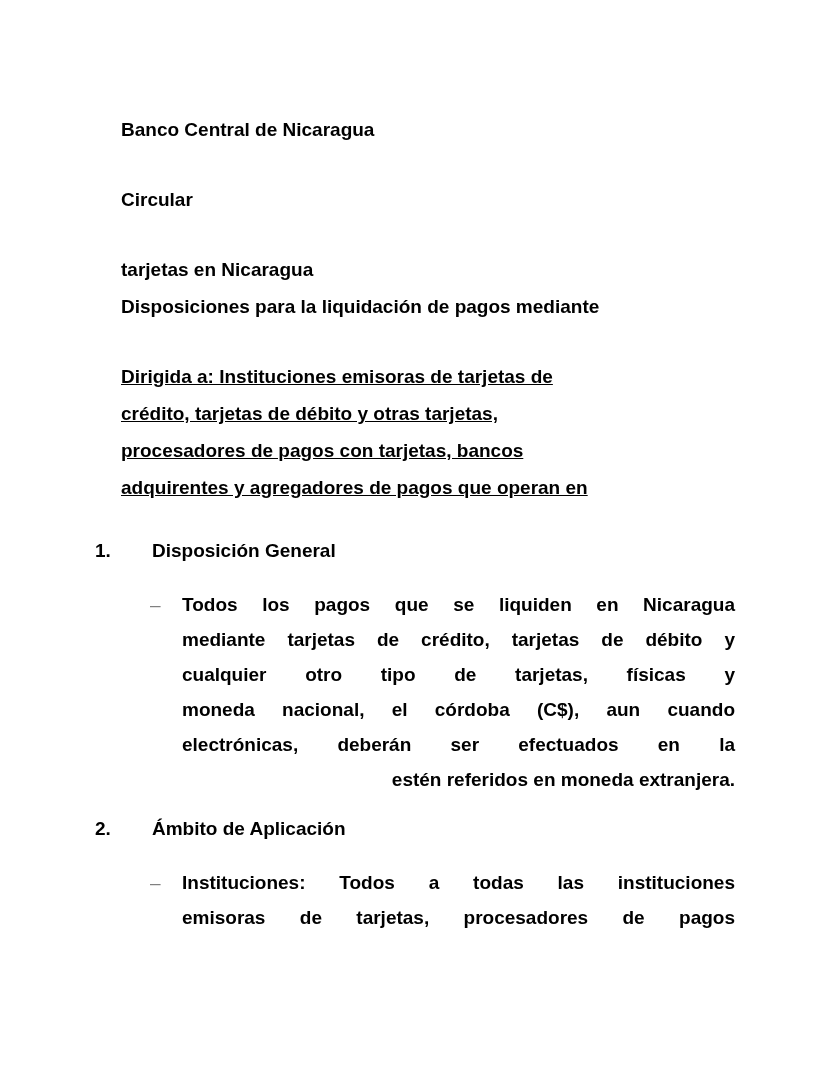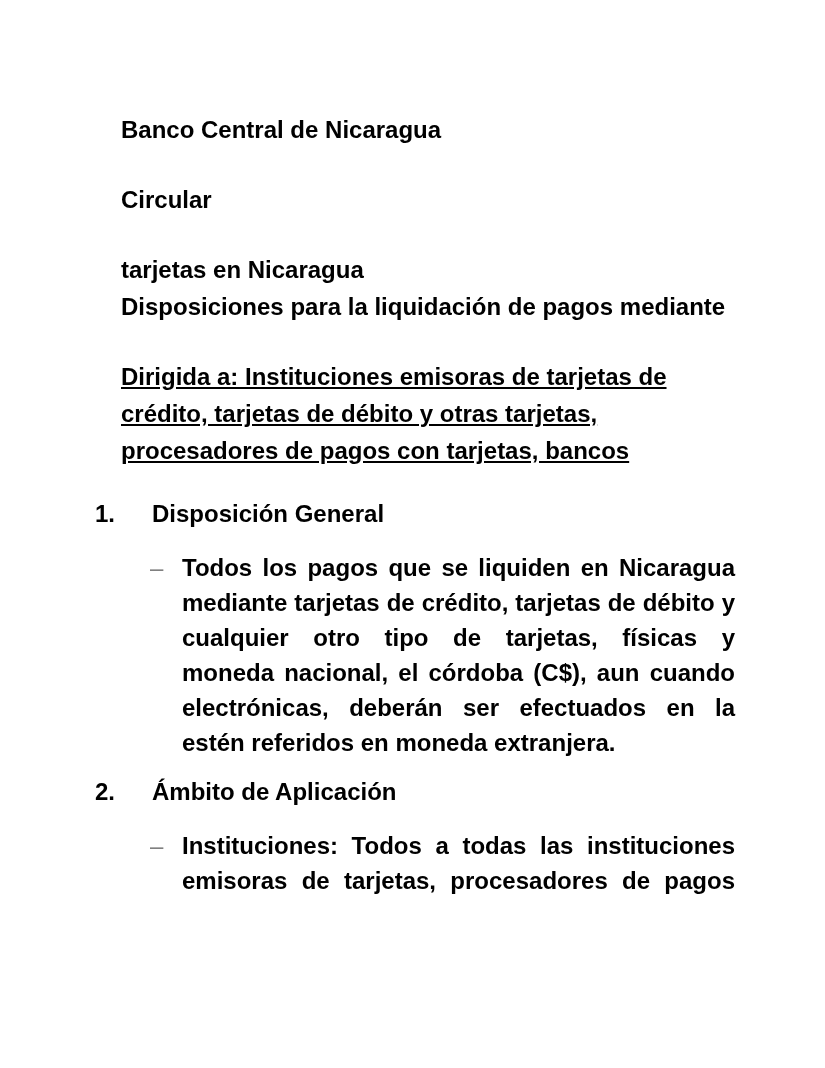--- a/index.html
+++ b/index.html
@@ -6,21 +6,21 @@
   html,body { background:#ffffff; }
 
   .page {
     position:relative;
     width:825px;
     height:1068px;
     background:#ffffff;
     color:#000000;
     font-family:"Liberation Sans","DejaVu Sans",sans-serif;
     font-weight:700;
-    font-size:24px;
+    font-size:19px;
     overflow:hidden;
     padding-top:111px;
   }
 
   
   .hblock {
     margin-left:121px;
     margin-bottom:33px;
     line-height:37px;
   }
@@ -48,21 +48,21 @@
     flex:none;
     width:32px;
     color:#808080;
     font-weight:400;
   }
   .item-body { flex:none; width:553px; }
   .item-body .jl {            
     text-align:justify;
     text-align-last:justify;
   }
-  .item-body .ll { text-align:left; }   
+  .item-body .ll { text-align:right; }   
 </style>
 </head>
 <body>
 
 <div class="page">
 
   <div class="hblock">
     <div class="tline">Banco Central de Nicaragua</div>
   </div>
 
@@ -72,20 +72,21 @@
 
   <div class="hblock">
     <div class="tline">tarjetas en Nicaragua</div>
     <div class="tline">Disposiciones para la liquidación de pagos mediante</div>
   </div>
 
   <div class="hblock audience">
     <div class="tline">Dirigida a: Instituciones emisoras de tarjetas de</div>
     <div class="tline">crédito, tarjetas de débito y otras tarjetas,</div>
     <div class="tline">procesadores de pagos con tarjetas, bancos</div>
+    <div class="tline">adquirentes y agregadores de pagos que operan en</div>
   </div>
 
   <div class="sec-heading">
     <span class="sec-num">1.</span>
     <span class="sec-title">Disposición General</span>
   </div>
 
   <div class="item">
     <span class="item-marker">–</span>
     <div class="item-body">

